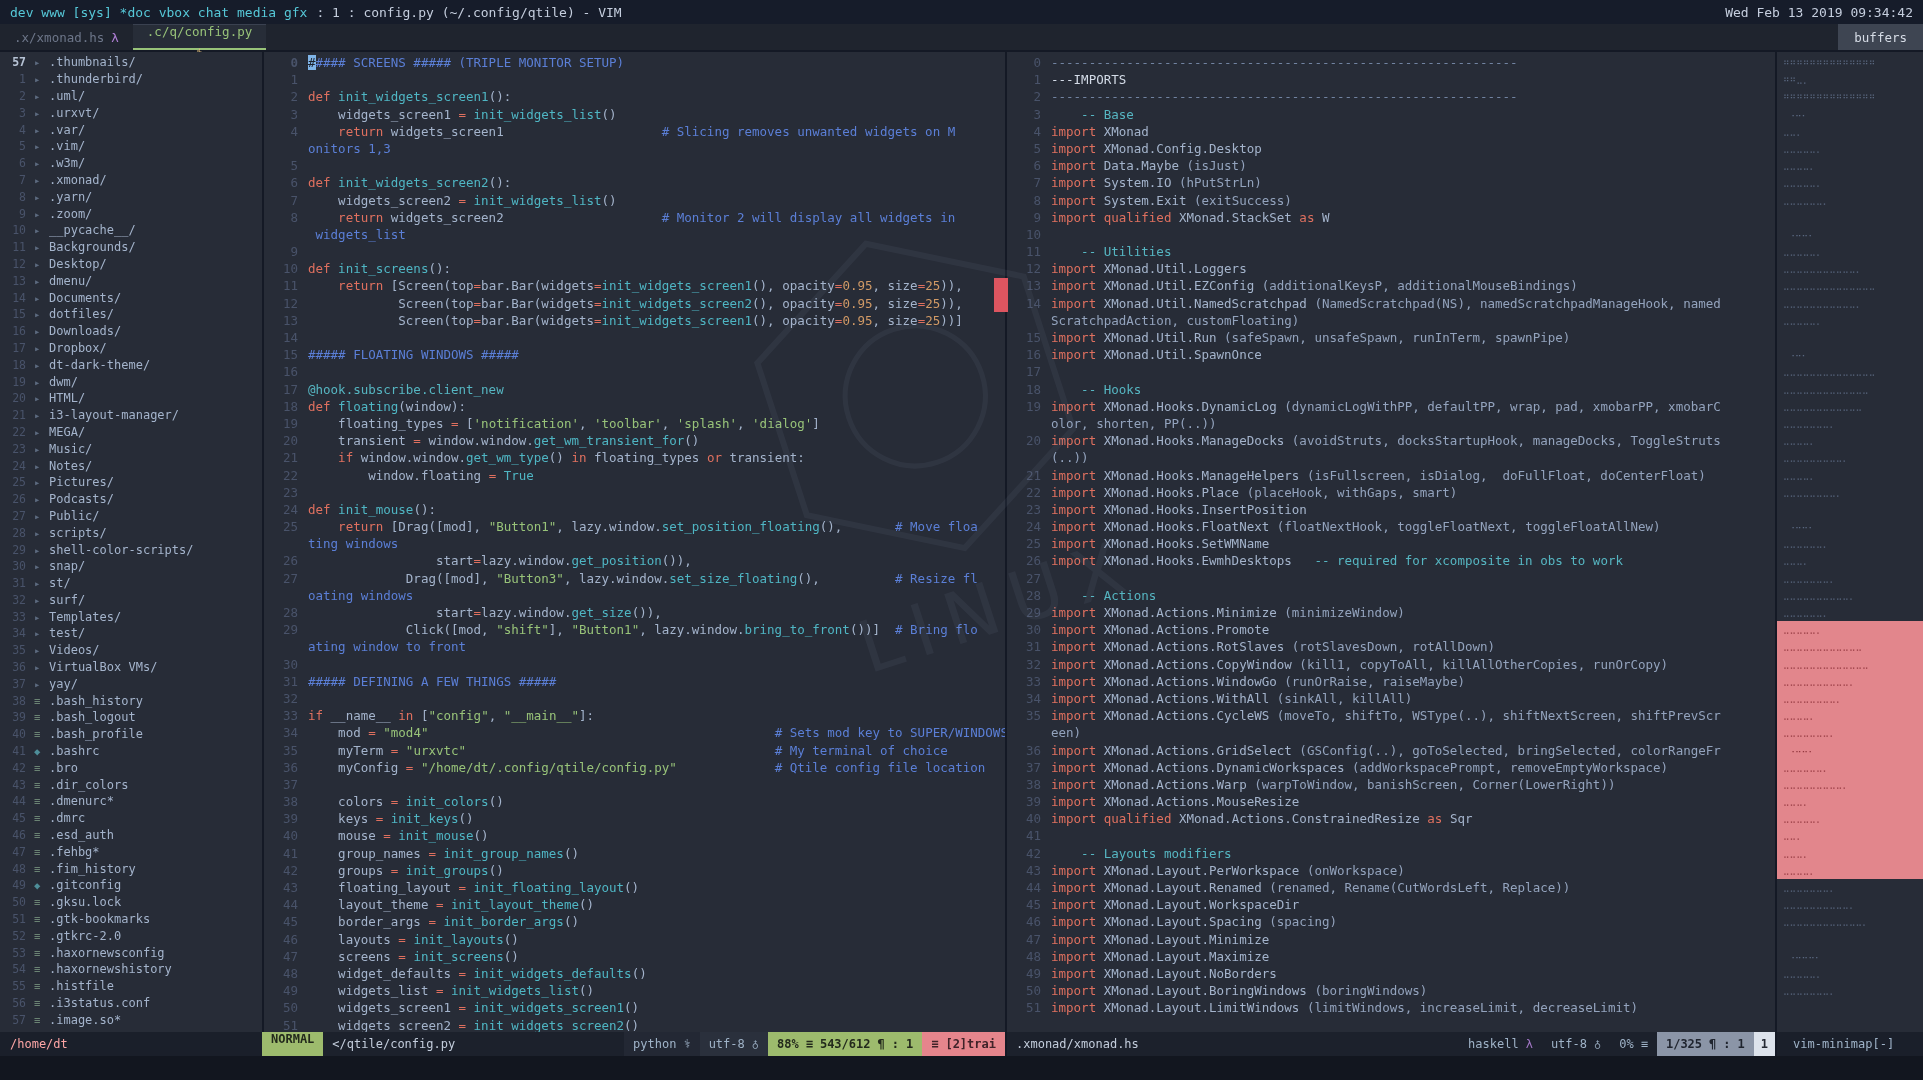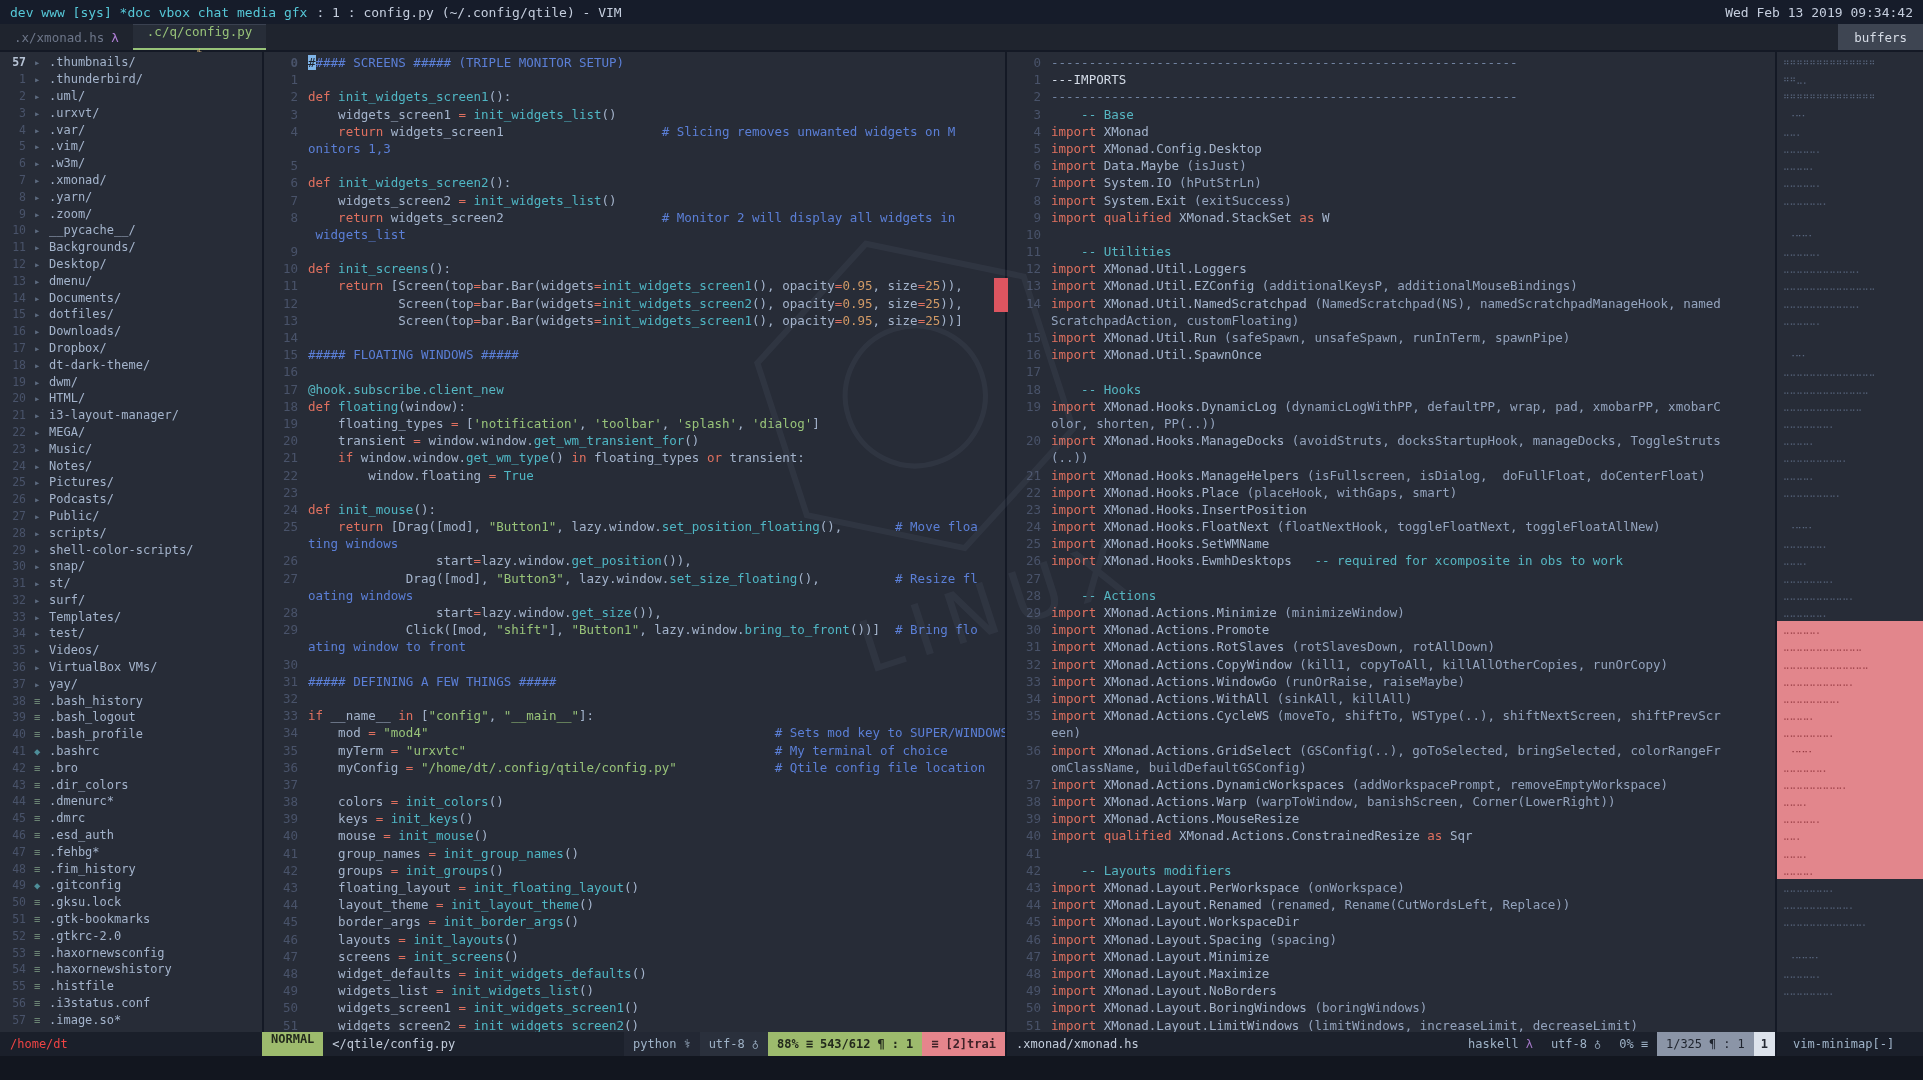--- a/index.html
+++ b/index.html
@@ -64,34 +64,34 @@
   .tk-d{color:#56b6c2;}
   .tk-w{color:#d4dce8;}
   .tk-cur{background:#7fb4e8;color:#1c212b;}
 
   
   .mmrow{height:17.2px;line-height:17.2px;font-size:9px;color:#5a6880;white-space:pre;padding-left:6px;}
   .mm-hl{background:#e2868c;color:#93383f;}
 
   
   .statusbar{height:24px;flex:none;display:flex;background:var(--bg-dark);font-size:12px;color:#9fb3c8;}
-  .sb-tree{width:262px;flex:none;display:flex;align-items:center;padding:0 10px;background:#1a1f2a;color:#ef4444;}
+  .sb-tree{width:262px;flex:none;display:flex;align-items:center;padding:0 10px;background:#1a1f2a;color:#fca5a5;}
   .sb-left{width:743px;flex:none;display:flex;align-items:stretch;}
   .sb-right{width:770px;flex:none;display:flex;align-items:stretch;border-left:2px solid var(--bg-darker);}
   .sb-mmap{width:148px;flex:none;display:flex;align-items:center;padding:0 16px;background:#1a1f2a;color:#9fb3c8;border-left:2px solid var(--bg-darker);}
   .seg{display:flex;align-items:center;padding:0 9px;gap:7px;white-space:pre;}
   .seg-mode{background:var(--green);color:#232a1c;font-weight:bold;flex-direction:column;}
   .mode-arrow{color:#4c5a38;}
   .seg-file{color:#c3cddc;}
   .seg-spacer{flex:1;}
   .seg-ft{background:#232834;}
   .seg-enc{background:#2a303c;}
   .seg-green{background:var(--green);color:#232a1c;font-weight:bold;}
   .seg-pink{background:#e5858c;color:#402329;font-weight:bold;}
-  .seg-lines{background:#8b95a7;color:#1f242e;font-weight:normal;}
+  .seg-lines{background:#8b95a7;color:#1f242e;font-weight:bold;}
   .col-badge{background:#dde3ec;color:#242933;font-weight:bold;padding:0 7px;display:flex;align-items:center;}
   .ic{opacity:.9;}
 
   .cmdline{height:24px;flex:none;background:#12161f;}
 
   .red-mark{position:absolute;left:994px;top:278px;width:14px;height:34px;background:#dd5560;}
 
   .watermark{position:absolute;left:660px;top:140px;width:560px;height:560px;opacity:.05;
              transform:rotate(-18deg);pointer-events:none;}
   .watermark text{fill:#c9d6ff;font-family:"DejaVu Sans",sans-serif;}
@@ -277,21 +277,20 @@
         <div class="crow"><span class="lnum">28</span><span class="ctext"><span class="tk-cy">    -- Actions</span></span></div>
         <div class="crow"><span class="lnum">29</span><span class="ctext"><span class="tk-k">import</span><span class="tk-m"> XMonad.Actions.Minimize </span><span class="tk-p">(minimizeWindow)</span></span></div>
         <div class="crow"><span class="lnum">30</span><span class="ctext"><span class="tk-k">import</span><span class="tk-m"> XMonad.Actions.Promote</span></span></div>
         <div class="crow"><span class="lnum">31</span><span class="ctext"><span class="tk-k">import</span><span class="tk-m"> XMonad.Actions.RotSlaves </span><span class="tk-p">(rotSlavesDown, rotAllDown)</span></span></div>
         <div class="crow"><span class="lnum">32</span><span class="ctext"><span class="tk-k">import</span><span class="tk-m"> XMonad.Actions.CopyWindow </span><span class="tk-p">(kill1, copyToAll, killAllOtherCopies, runOrCopy)</span></span></div>
         <div class="crow"><span class="lnum">33</span><span class="ctext"><span class="tk-k">import</span><span class="tk-m"> XMonad.Actions.WindowGo </span><span class="tk-p">(runOrRaise, raiseMaybe)</span></span></div>
         <div class="crow"><span class="lnum">34</span><span class="ctext"><span class="tk-k">import</span><span class="tk-m"> XMonad.Actions.WithAll </span><span class="tk-p">(sinkAll, killAll)</span></span></div>
         <div class="crow"><span class="lnum">35</span><span class="ctext"><span class="tk-k">import</span><span class="tk-m"> XMonad.Actions.CycleWS </span><span class="tk-p">(moveTo, shiftTo, WSType(..), shiftNextScreen, shiftPrevScr</span></span></div>
         <div class="crow"><span class="lnum"></span><span class="ctext"><span class="tk-p">een)</span></span></div>
         <div class="crow"><span class="lnum">36</span><span class="ctext"><span class="tk-k">import</span><span class="tk-m"> XMonad.Actions.GridSelect </span><span class="tk-p">(GSConfig(..), goToSelected, bringSelected, colorRangeFr</span></span></div>
-        <div class="crow"><span class="lnum"></span><span class="ctext"><span class="tk-p">omClassName, buildDefaultGSConfig)</span></span></div>
         <div class="crow"><span class="lnum">37</span><span class="ctext"><span class="tk-k">import</span><span class="tk-m"> XMonad.Actions.DynamicWorkspaces </span><span class="tk-p">(addWorkspacePrompt, removeEmptyWorkspace)</span></span></div>
         <div class="crow"><span class="lnum">38</span><span class="ctext"><span class="tk-k">import</span><span class="tk-m"> XMonad.Actions.Warp </span><span class="tk-p">(warpToWindow, banishScreen, Corner(LowerRight))</span></span></div>
         <div class="crow"><span class="lnum">39</span><span class="ctext"><span class="tk-k">import</span><span class="tk-m"> XMonad.Actions.MouseResize</span></span></div>
         <div class="crow"><span class="lnum">40</span><span class="ctext"><span class="tk-k">import qualified</span><span class="tk-m"> XMonad.Actions.ConstrainedResize </span><span class="tk-k">as</span><span class="tk-m"> Sqr</span></span></div>
         <div class="crow"><span class="lnum">41</span><span class="ctext"></span></div>
         <div class="crow"><span class="lnum">42</span><span class="ctext"><span class="tk-cy">    -- Layouts modifiers</span></span></div>
         <div class="crow"><span class="lnum">43</span><span class="ctext"><span class="tk-k">import</span><span class="tk-m"> XMonad.Layout.PerWorkspace </span><span class="tk-p">(onWorkspace)</span></span></div>
         <div class="crow"><span class="lnum">44</span><span class="ctext"><span class="tk-k">import</span><span class="tk-m"> XMonad.Layout.Renamed </span><span class="tk-p">(renamed, Rename(CutWordsLeft, Replace))</span></span></div>
         <div class="crow"><span class="lnum">45</span><span class="ctext"><span class="tk-k">import</span><span class="tk-m"> XMonad.Layout.WorkspaceDir</span></span></div>
         <div class="crow"><span class="lnum">46</span><span class="ctext"><span class="tk-k">import</span><span class="tk-m"> XMonad.Layout.Spacing </span><span class="tk-p">(spacing)</span></span></div>

